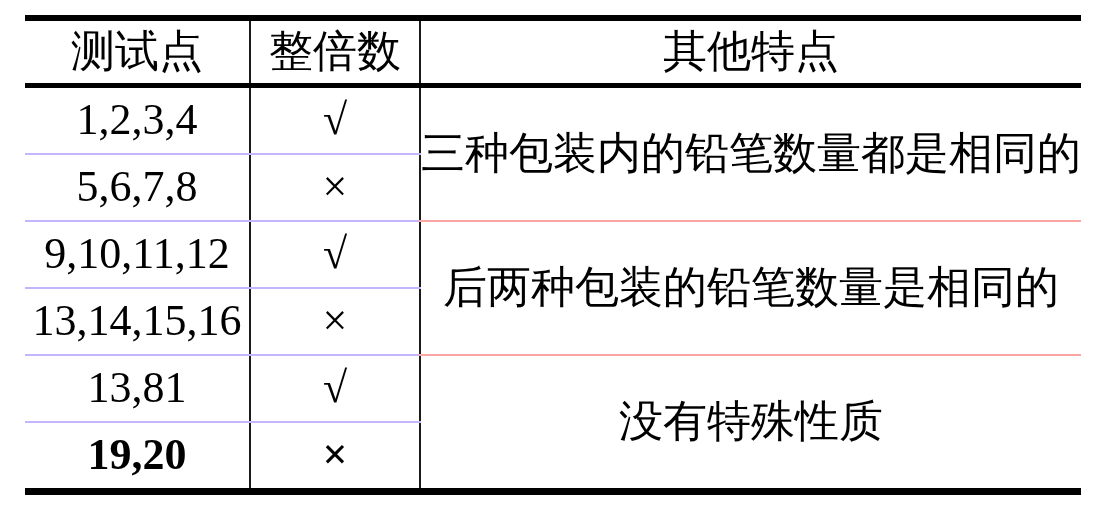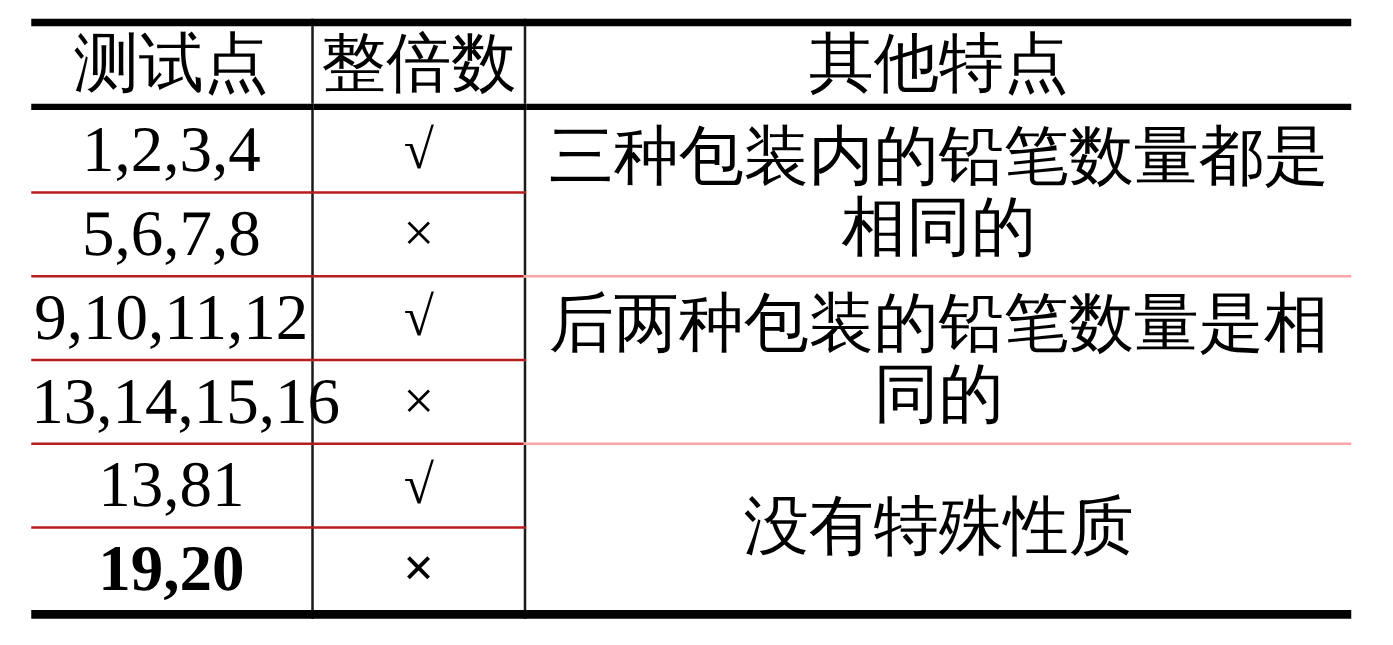--- a/index.html
+++ b/index.html
@@ -30,37 +30,37 @@
   }
   col.c-tests    { width: 225px; }
   col.c-multiple { width: 170px; }
   col.c-note     { width: 661px; }
 
   th, td {
     font-weight: normal;
     text-align: center;
     vertical-align: middle;
     padding: 0;
-    font-size: 52px;
+    font-size: 44px;
     line-height: 1.1;
   }
   thead th {
     height: 62px;
     border-bottom: 5px solid #000000;
   }
   tbody td {
     height: 65px;
   }
   
   .v-rule-right {
     border-right: 2px solid #1a1a1a;
   }
   
   td.cell-tests, td.cell-multiple {
-    border-bottom: 2px solid #b91c1c;
+    border-bottom: 2px solid #c4b5fd;
   }
   tr.last-row td.cell-tests,
   tr.last-row td.cell-multiple {
     border-bottom: none;
     font-weight: bold;
   }
   td.cell-note {
     border-bottom: 2px solid #fca5a5;
   }
   td.cell-note.last-group {

